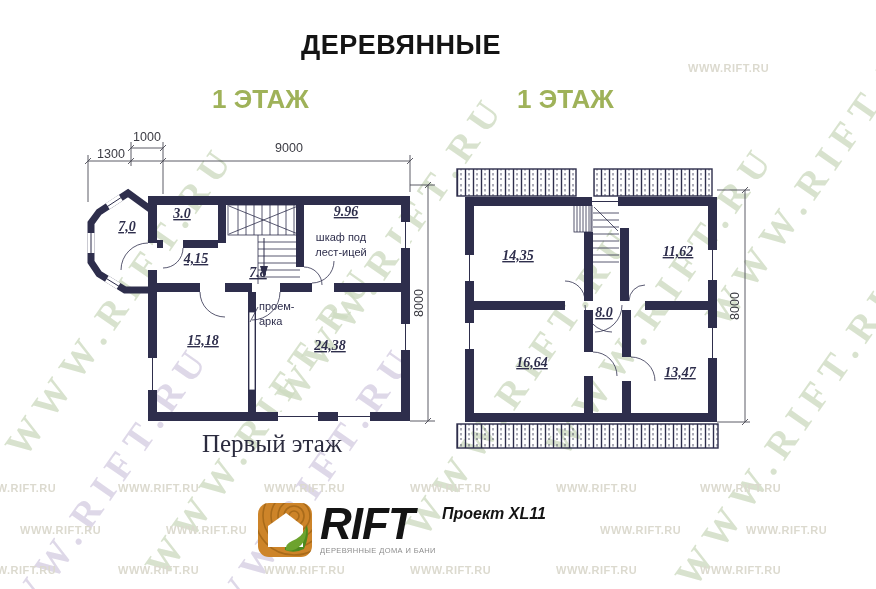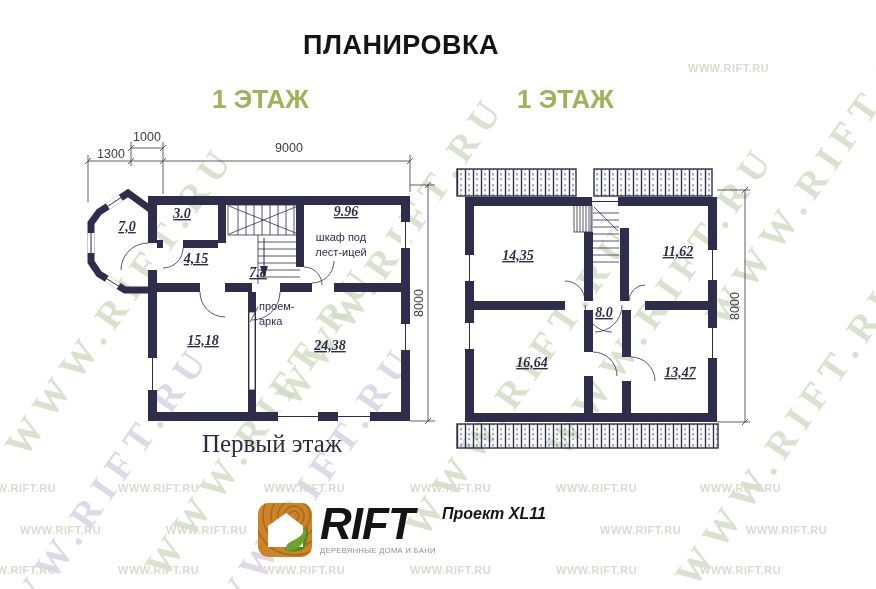--- a/index.html
+++ b/index.html
@@ -274,21 +274,21 @@
       </g>
 
       <text class="roomlbl" x="518" y="260" text-anchor="middle">14,35</text>
       <text class="roomlbl" x="678" y="256" text-anchor="middle">11,62</text>
       <text class="roomlbl" x="604" y="317" text-anchor="middle">8.0</text>
       <text class="roomlbl" x="532" y="367" text-anchor="middle">16,64</text>
       <text class="roomlbl" x="680" y="377" text-anchor="middle">13,47</text>
     </g>
   </svg>
 
-  <div class="title">ПЛАНИРОВКА</div>
+  <div class="title">ДЕРЕВЯННЫЕ</div>
   <div class="floor-label" id="f1-label">1 ЭТАЖ</div>
   <div class="floor-label" id="f2-label">1 ЭТАЖ</div>
 
   <div class="footer">
     <svg width="54" height="54" viewBox="0 0 54 54">
       <defs>
           <clipPath id="lc">
             <rect x="0" y="0" width="54" height="54" rx="11"></rect>
           </clipPath>
         </defs>

